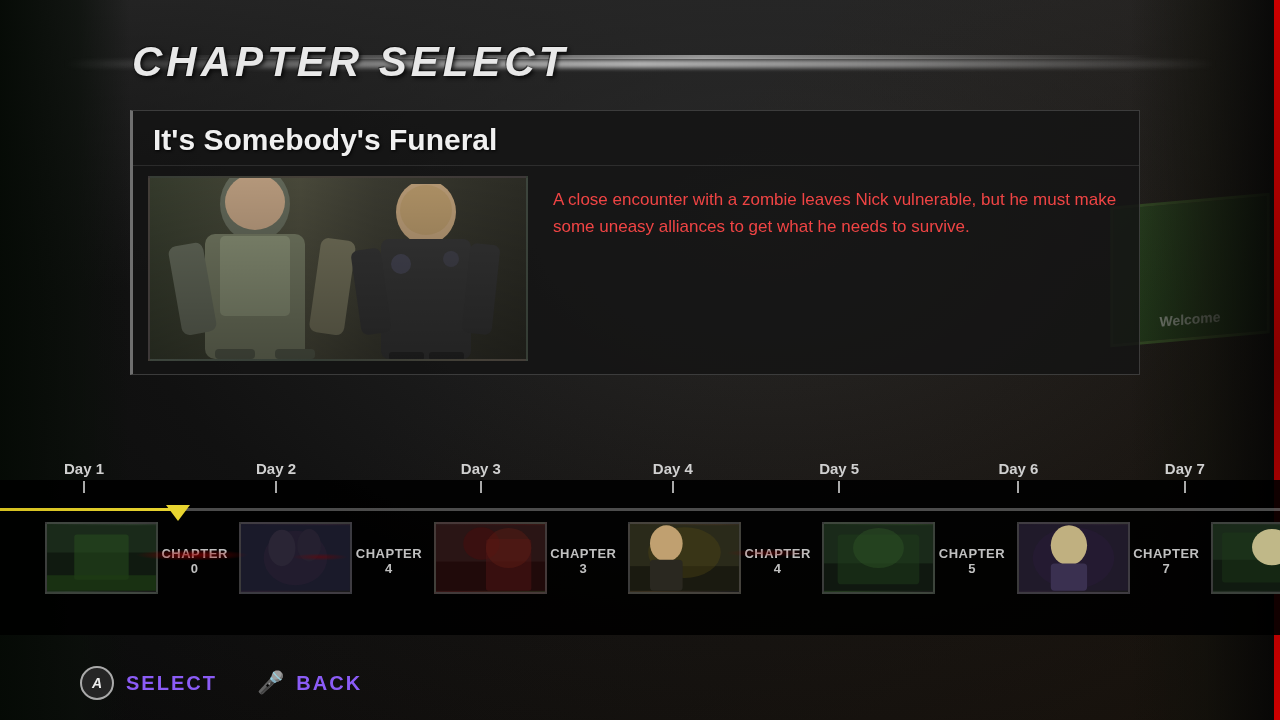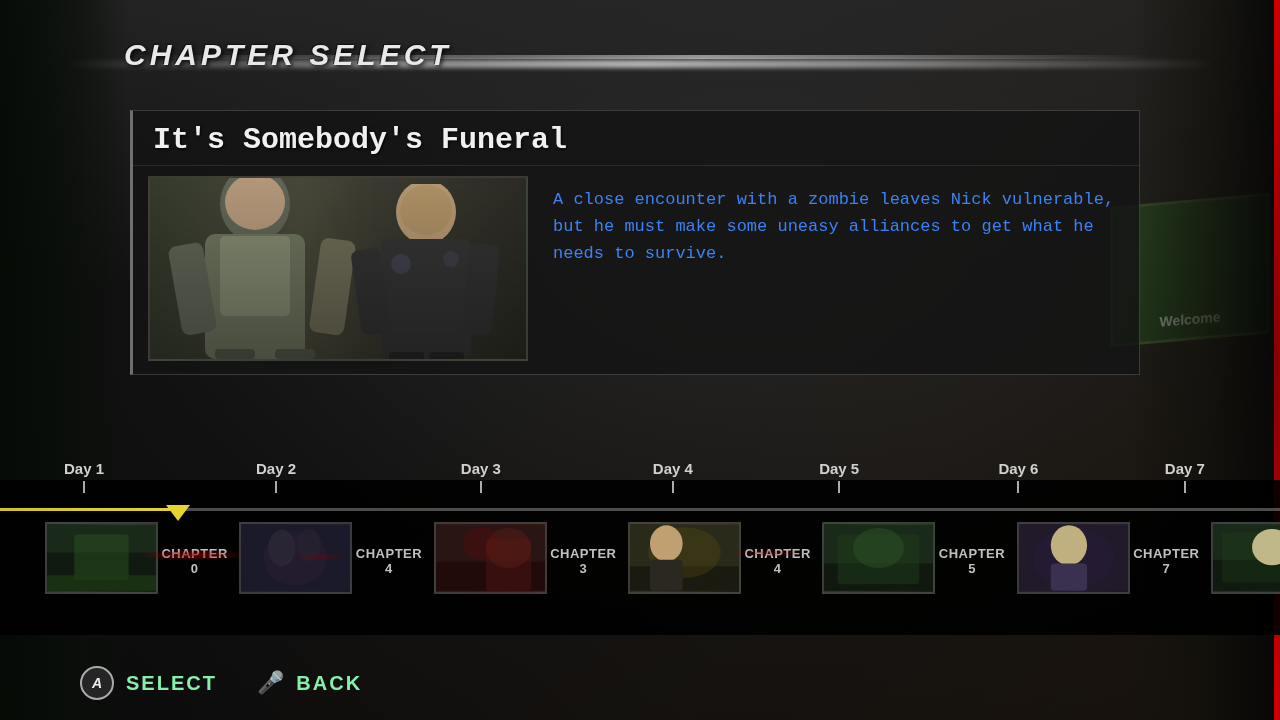--- a/index.html
+++ b/index.html
@@ -68,41 +68,40 @@
     .content {
       position: absolute;
       inset: 0;
       z-index: 2;
     }
 
     
     .page-title {
       position: absolute;
       top: 38px;
-      left: 124px;
-      font-size: 30px;
+      left: 132px;
+      font-size: 42px;
       font-weight: 900;
       color: #e8e8e8;
       text-transform: uppercase;
       letter-spacing: 4px;
       text-shadow: 2px 2px 4px rgba(0,0,0,0.8), -1px -1px 0 rgba(0,0,0,0.5);
       font-style: italic;
     }
 
     
     .info-panel {
       position: absolute;
       top: 110px;
       left: 130px;
       right: 140px;
       height: 265px;
       background: rgba(20, 20, 20, 0.85);
       border: 1px solid rgba(100,100,100,0.5);
       border-left: 3px solid rgba(150,150,150,0.7);
-      font-family: Liberation Mono, monospace;
     }
 
     .info-panel-header {
       padding: 12px 20px 8px;
       border-bottom: 1px solid rgba(100,100,100,0.3);
     }
 
     .chapter-title {
       font-size: 30px;
       font-weight: 900;
@@ -137,21 +136,21 @@
 
     .screenshot-overlay {
       position: absolute;
       inset: 0;
       background: linear-gradient(to bottom, rgba(0,0,0,0.1) 0%, rgba(0,0,0,0.4) 100%);
     }
 
     .chapter-description {
       flex: 1;
       font-size: 17px;
-      color: #3b82f6;
+      color: #ef4444;
       line-height: 1.6;
       padding: 10px 5px;
     }
 
     
     .timeline-section {
       position: absolute;
       bottom: 85px;
       left: 0;
       right: 0;
@@ -319,21 +318,21 @@
       color: #eee;
       font-style: italic;
     }
 
     .mic-icon {
       font-size: 22px;
       color: #ccc;
     }
 
     .control-label {
-      color: #86efac;
+      color: #8b5cf6;
       font-size: 20px;
       font-weight: bold;
       letter-spacing: 2px;
     }
 
     
     .blood-splatter {
       position: absolute;
       bottom: 155px;
       left: 0;

